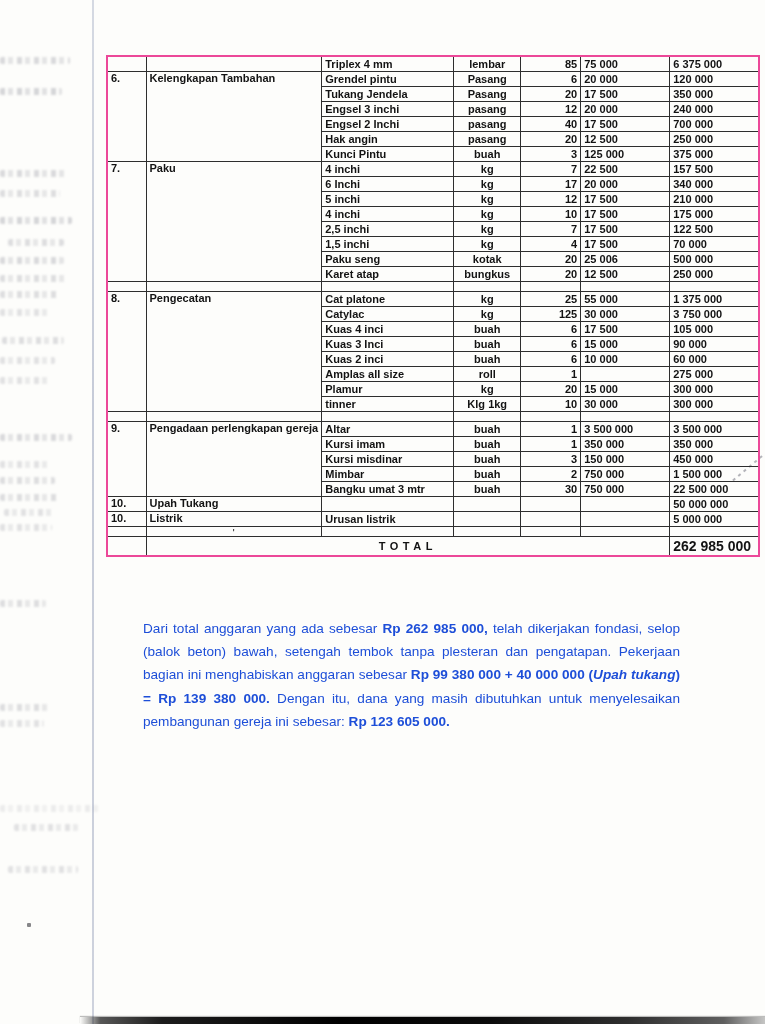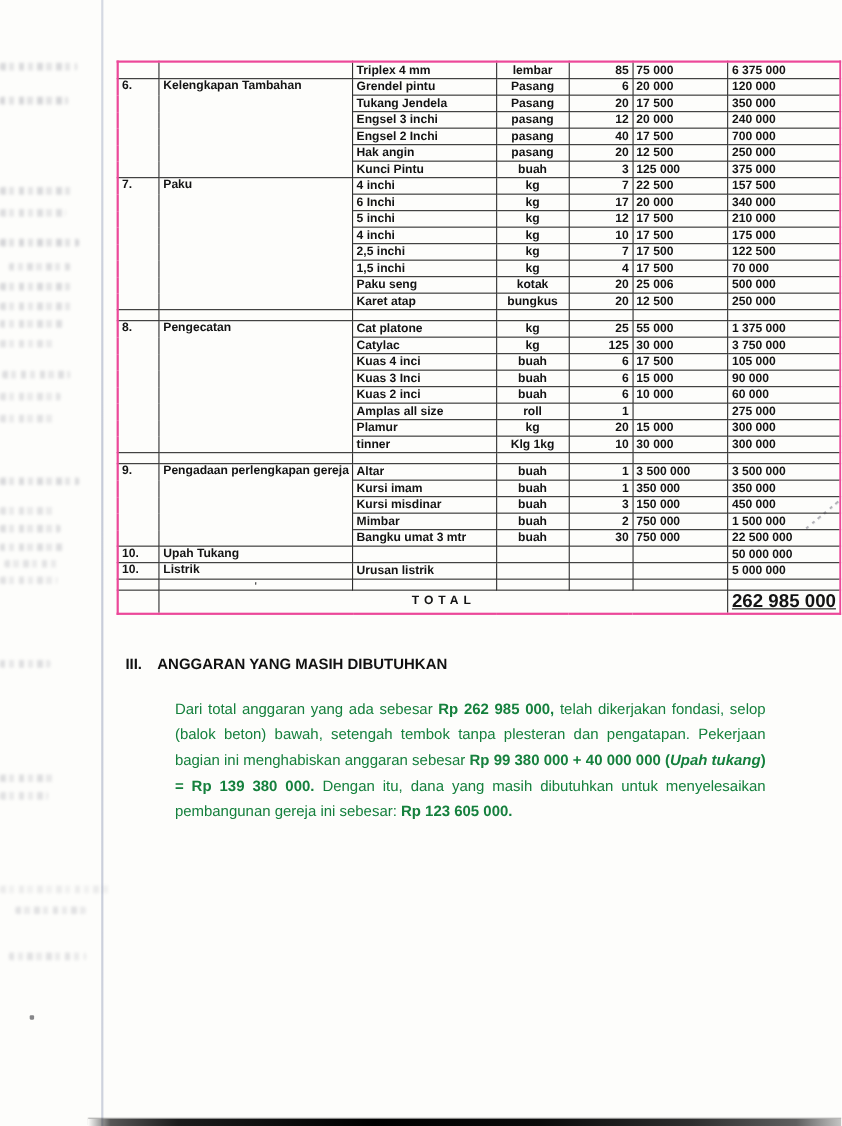--- a/index.html
+++ b/index.html
@@ -58,34 +58,34 @@
              white-space:normal; line-height:1.32; }
   td.item  { text-align:left; padding-left:5px; }
   td.unit  { text-align:center; }
   td.qty   { text-align:right; }
   td.price { text-align:left; padding-right:20px; }
   td.total { padding-right:7px; }
   tr.gap td   { height:9px; }
   tr.spacer td{ height:9px; position:relative; }
   tr.total-row td { height:18px; font-weight:700; }
   td.total-label  { text-align:center; letter-spacing:4.5px; font-weight:700;margin-left:15px; }
-  tr.total-row td.total { font-size:17px;text-decoration:underline; }
+  tr.total-row td.total { font-size:14px; }
   .stray { position:absolute; left:86px; top:0; font-size:9px; color:#444; }
 
   
   .sec3-head {
     position:absolute; left:114px; top:596px; width:566px;
     font:700 13.6px "Liberation Sans", sans-serif; color:#111;
     display:flex;
   }
   .sec3-head .num { width:29px; flex:none; }
   .sec3-para {
     position:absolute; left:143px; top:617px; width:537px;
-    font:400 13.6px/23.2px "Liberation Sans", sans-serif; color:#15803d;
-    text-align:justify; margin:16px;
+    font:400 13.6px/23.2px "Liberation Sans", sans-serif; color:#1d4ed8;
+    text-align:justify; margin:0;
   }
   .sec3-para .b  { font-weight:700; }
   .sec3-para .bi { font-weight:700; font-style:italic; }
 </style>
 </head>
 <body>
 
 <div class="page">
 
   <div class="fold-line"></div>
@@ -394,20 +394,16 @@
       </tr>
 
       <tr class="total-row">
         <td class="no"></td>
         <td class="total-label" colspan="5">TOTAL</td>
         <td class="total">262 985 000</td>
       </tr>
     </tbody>
   </table>
 
-  <div class="sec3-head">
-    <span class="num">III.</span>
-    <span>ANGGARAN YANG MASIH DIBUTUHKAN</span>
-  </div>
   <p class="sec3-para"><span>Dari total anggaran yang ada sebesar </span><span class="b">Rp 262 985 000,</span><span> telah dikerjakan fondasi, selop (balok beton) bawah, setengah tembok tanpa plesteran dan pengatapan. Pekerjaan bagian ini menghabiskan anggaran sebesar </span><span class="b">Rp 99 380 000 + 40 000 000 (</span><span class="bi">Upah tukang</span><span class="b">) = Rp 139 380 000.</span><span> Dengan itu, dana yang masih dibutuhkan untuk menyelesaikan pembangunan gereja ini sebesar: </span><span class="b">Rp 123 605 000.</span></p>
 
   <div class="scan-bar"></div>
 </div>
 
 </body></html>

